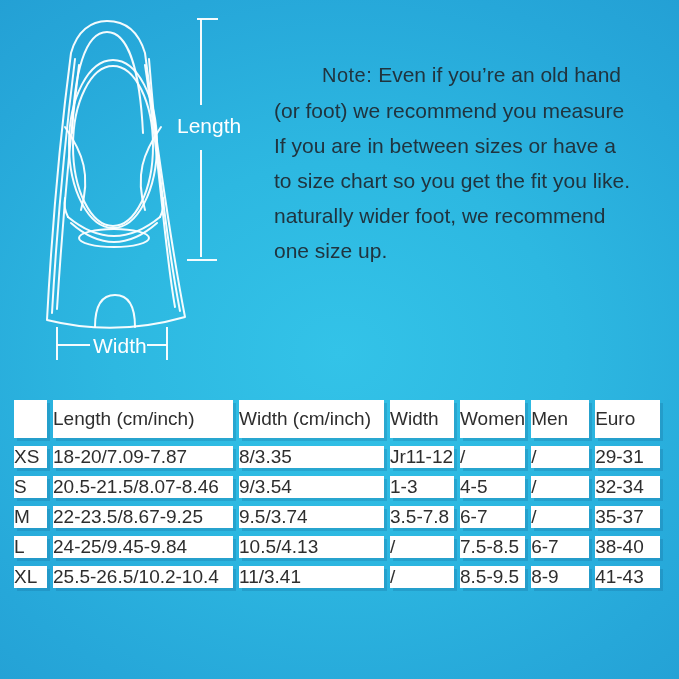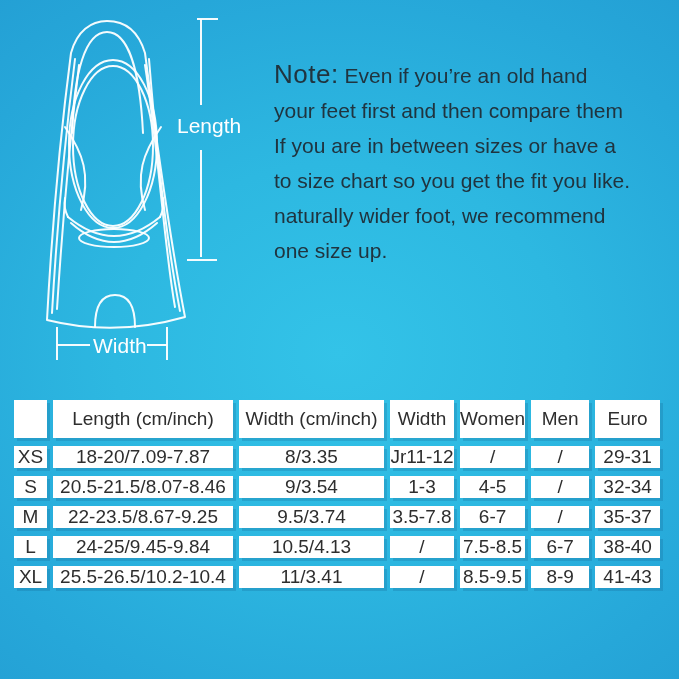--- a/index.html
+++ b/index.html
@@ -13,28 +13,28 @@
   #fin-svg { position:absolute; left:35px; top:5px; }
   .art { stroke:#ffffff; stroke-width:2; fill:none; stroke-linecap:round; stroke-linejoin:round; opacity:0.95; }
   .dim  { stroke:#ffffff; stroke-width:2; fill:none; stroke-linecap:butt; opacity:0.95; }
   .dim-label { fill:#ffffff; font-size:21px; font-family:"Liberation Sans",sans-serif; }
   
   .note {
     position:absolute; left:274px; top:57px; width:402px;
     color:#20343f; font-size:21px; line-height:35px;
   }
   .note .line { white-space:nowrap; }
-  .note .note-label { font-size:26px; letter-spacing:0.5px; }
+  .note .note-label { font-size:20px; letter-spacing:0.5px;margin-left:48px; }
   
   table.size-table {
     position:absolute; left:8px; top:392px;
     border-collapse:separate; border-spacing:6px 8px; table-layout:fixed;
   }
   .size-table th, .size-table td {
-    background:#ffffff; text-align:center; vertical-align:middle;
+    background:#ffffff; text-align:left; vertical-align:middle;
     color:#2e2e2e; font-size:19px; font-weight:400; padding:0;
     box-shadow:3px 3px 0 rgba(16,92,138,0.22);
     overflow:hidden; white-space:nowrap;
   }
   .size-table th { height:38px; }
   .size-table td { height:19px; }
 </style>
 </head>
 <body>
 
@@ -82,21 +82,21 @@
       <line class="dim" x1="132" y1="322" x2="132" y2="355"></line>
       <text class="dim-label" x="58" y="348">Width</text>
     </g>
   </svg>
 
   <div class="note">
     <div class="line">
       <span class="note-label">Note:</span>
       <span>Even if you’re an old hand</span>
     </div>
-    <div class="line">your feet first and then compare them</div>
+    <div class="line">(or foot) we recommend you measure</div>
     <div class="line">If you are in between sizes or have a</div>
     <div class="line">to size chart so you get the fit you like.</div>
     <div class="line">naturally wider foot, we recommend</div>
     <div class="line">one size up.</div>
   </div>
 
   <table class="size-table">
     <colgroup>
       <col style="width:33px">
         <col style="width:180px">

